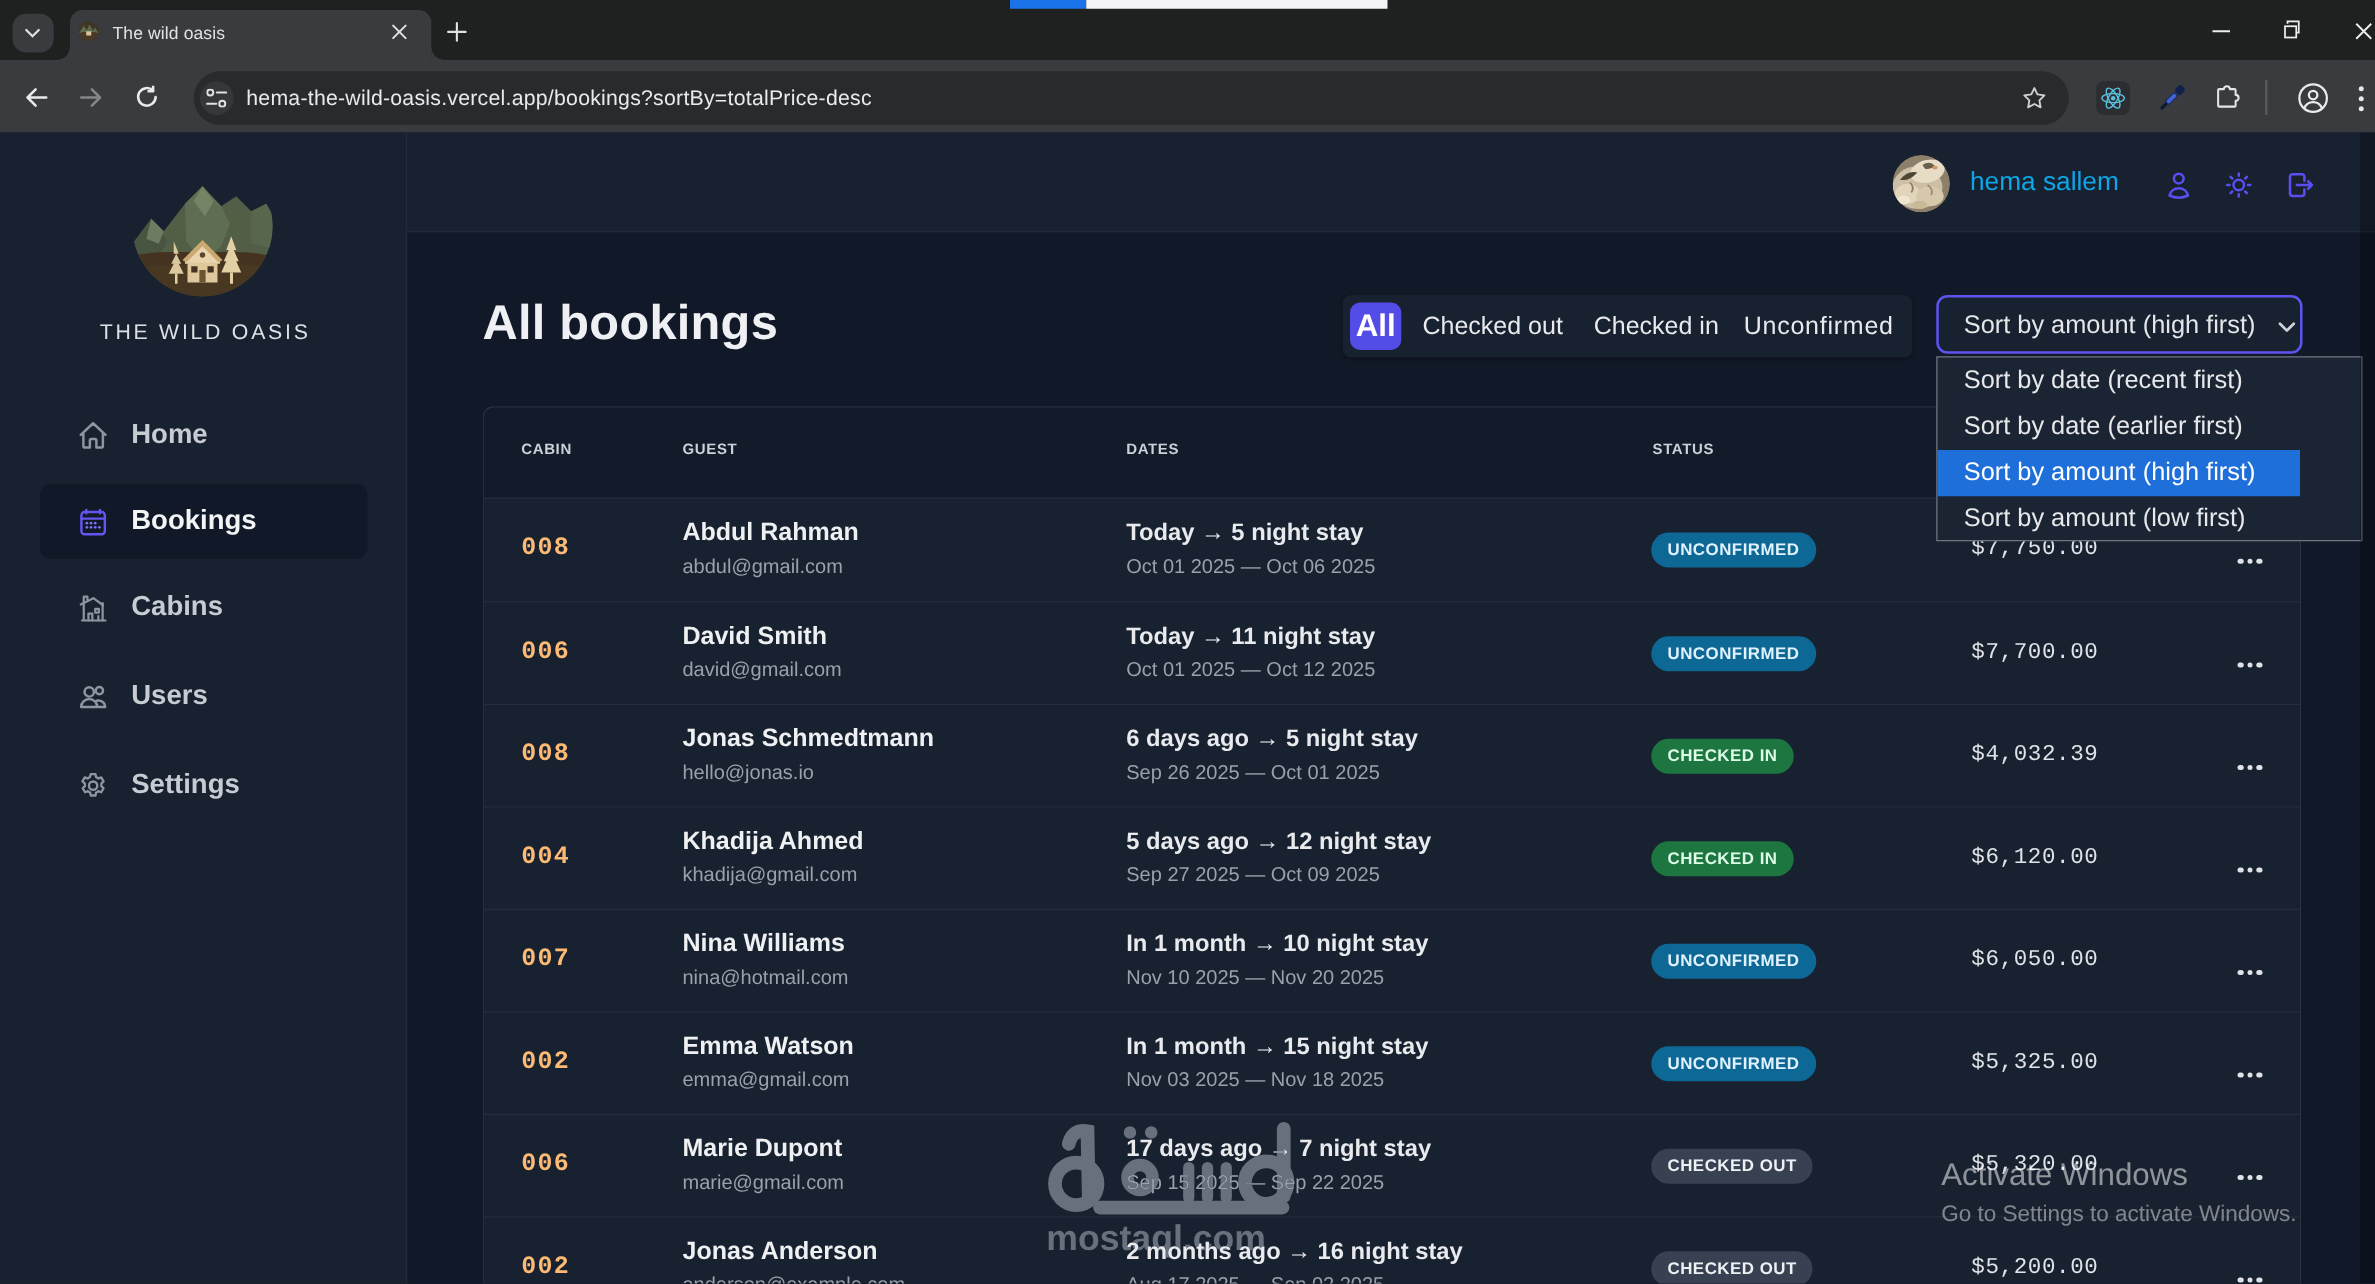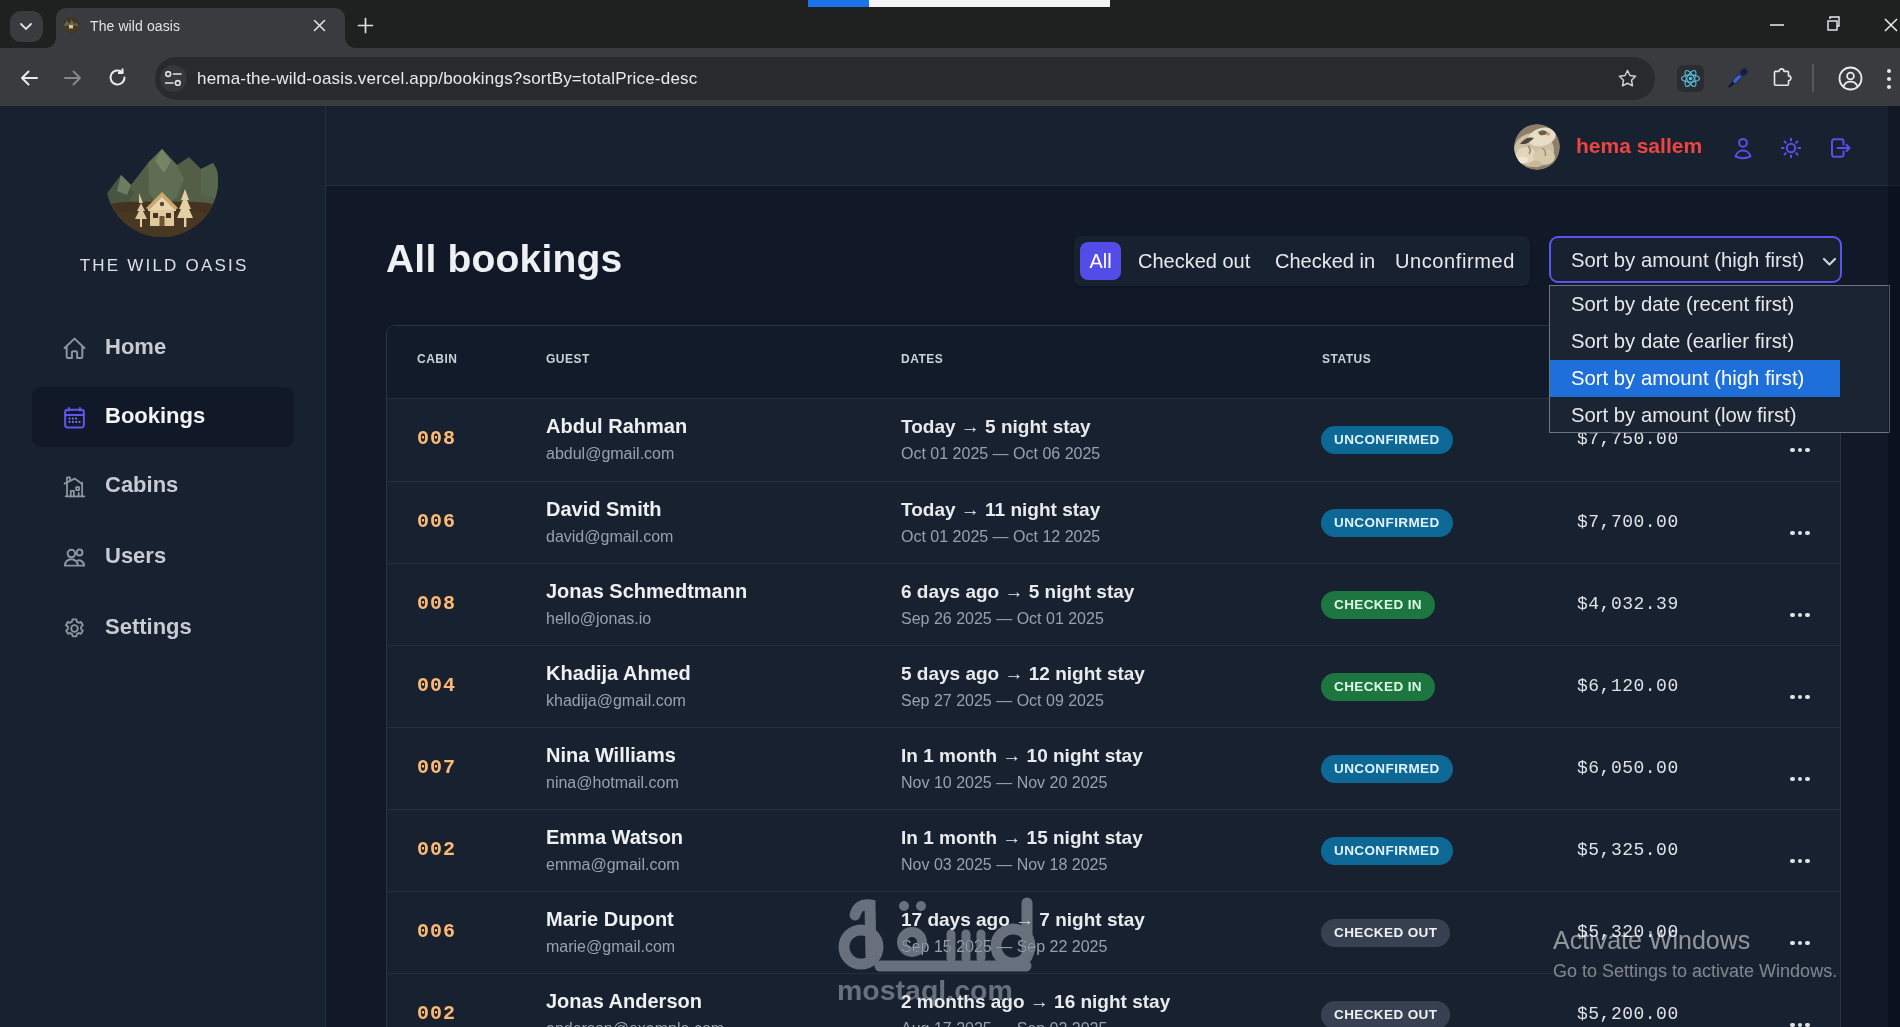--- a/index.html
+++ b/index.html
@@ -29,29 +29,29 @@
   .appheader { position:absolute; left:326px; top:106px; width:1574px; height:80px; background:#18212f; border-bottom:1px solid #252f40; }
   .mainbg { position:absolute; left:326px; top:186px; width:1574px; height:841px; background:#111827; }
   .brand-name { position:absolute; left:0; top:252px; width:326px; text-align:center; font-size:17px;
     letter-spacing:2.2px; text-indent:2.2px; color:#dde0e5; font-weight:500; }
   .nav-item { position:absolute; left:32px; width:262px; height:60px; }
   .nav-item .nicon { position:absolute; left:30px; top:18px; }
   .nav-item .ntext { position:absolute; left:73px; top:16px; font-size:22px; font-weight:600; color:#c7cbd2; }
   .nav-item.active { background:#111827; border-radius:9px; }
   .nav-item.active .ntext { color:#f3f4f6; }
   .avatar { position:absolute; left:1514px; top:124px; width:46px; height:46px; border-radius:50%; overflow:hidden; }
-  .uname { position:absolute; left:1576px; top:134px; font-size:21px; font-weight:700; color:#ef4444; }
+  .uname { position:absolute; left:1576px; top:134px; font-size:21px; font-weight:400; color:#0ea5e9; }
   .hicon { position:absolute; top:136px; }
 
   
   h1.title { position:absolute; left:386px; top:237px; font-size:39px; font-weight:700; color:#eef0f3; letter-spacing:.2px; }
   .filterbar { position:absolute; left:1074px; top:236px; width:456px; height:50px; background:#18212f;
     border-radius:7px; box-shadow:0 1px 3px rgba(0,0,0,.3); }
   .fbtn { position:absolute; top:6px; height:38px; line-height:38px; font-size:20px; font-weight:500; color:#e8eaee; }
-  .fbtn.all { left:6px; width:41px; font-size:20px; text-align:center; background:#544ce6; color:#ffffff; border-radius:8px; font-weight:400; }
+  .fbtn.all { left:6px; width:41px; font-size:25px; text-align:center; background:#544ce6; color:#ffffff; border-radius:8px; font-weight:700; }
   .selectbox { position:absolute; left:1549px; top:236px; width:293px; height:47px; background:#18212f;
     border:2px solid #5d54ee; border-radius:9px; }
   .selectbox .stext { position:absolute; left:20px; top:11px; font-size:20.3px; font-weight:500; color:#e4e6e9; }
 
   
   .tbl { position:absolute; left:386px; top:325px; width:1455px; height:702px; background:#18212f;
     border:1px solid #2a3445; border-radius:9px 9px 0 0; border-bottom:none; overflow:hidden; }
   .thead { position:absolute; left:0; top:0; width:1453px; height:73px; background:#121b29; border-bottom:1px solid #252f40; }
   .th { position:absolute; top:26px; font-size:12px; font-weight:700; letter-spacing:.5px; color:#ccd1d8; }
   .row { position:absolute; left:0; width:1453px; height:82px; }

